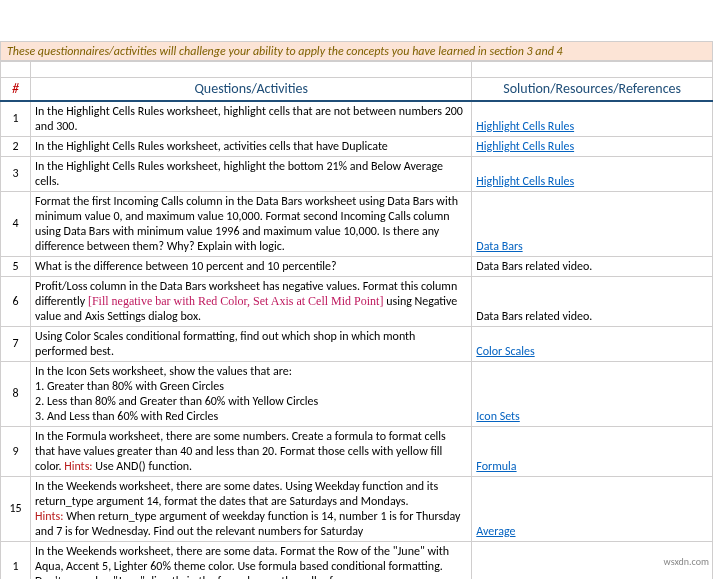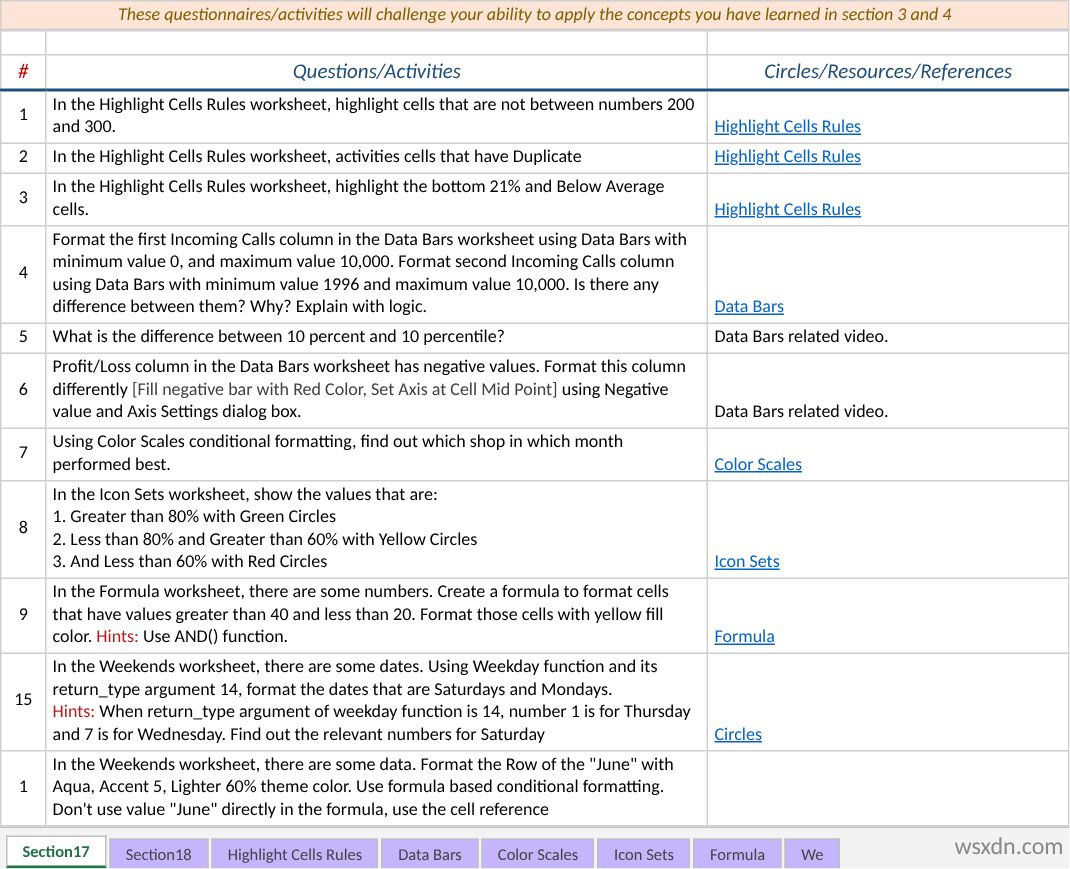--- a/index.html
+++ b/index.html
@@ -8,51 +8,50 @@
     font-family: Calibri, Arial, sans-serif;
     font-size: 12px;
     background: #fff;
     color: #000;
     width: 713px;
   }
   .banner {
     background: #fce4d6;
     border: 1px solid #d0cece;
     padding: 2px 6px;
-    text-align: center;
     font-style: italic;
     color: #7f6000;
+    margin-top: 41px;
   }
   .spacer-row td { height: 16px; border-bottom: 1px solid #d0cece; }
   table.main {
     border-collapse: collapse;
     width: 100%;
     table-layout: fixed;
   }
   table.main td, table.main th {
     border: 1px solid #d0cece;
     vertical-align: middle;
     padding: 2px 4px;
     line-height: 1.25;
   }
   th {
     font-weight: normal;
-    font-style: italic;
     color: #1f4e78;
     background: #fff;
     border-bottom: 2px solid #1f4e78 !important;
     font-size: 14px;
     padding: 4px 4px;
   }
   .col-num { width: 30px; text-align: center; }
   .col-q   { width: 440px; }
   .col-s   { width: 240px; }
   .th-num { color: #c00000; font-style: italic; }
   .link { color: #0563c1; text-decoration: underline; cursor: pointer; }
-  .green-span { color: #404040; }
+  .green-span { color: #be185d; font-family: Liberation Serif, serif; }
   .red-span { color: #b91c1c; }
 
   
   .tabbar {
     display: flex;
     align-items: flex-end;
     background: #f3f3f3;
     border-top: 1px solid #bfbfbf;
     padding: 0 4px;
     font-size: 11px;
@@ -72,40 +71,40 @@
   .tab.active {
     background: #fff;
     color: #217346;
     font-weight: bold;
     border-bottom: 2px solid #217346;
   }
   .watermark {
     position: absolute;
     right: 4px;
     top: 555px;
-    font-size: 16px;
+    font-size: 10px;
     color: #888;
   }
 </style>
 </head>
 <body>
 
 <div class="banner">These questionnaires/activities will challenge your ability to apply the concepts you have learned in section 3 and 4</div>
 
 <table class="main">
   <tbody>
       <tr class="spacer-row">
         <td class="col-num"></td>
         <td class="col-q"></td>
         <td class="col-s"></td>
       </tr>
   <tr>
     <th class="col-num th-num">#</th>
     <th class="col-q">Questions/Activities</th>
-    <th class="col-s">Circles/Resources/References</th>
+    <th class="col-s">Solution/Resources/References</th>
   </tr>
   </tbody>
     <tbody id="rows">
       <tr>
         <td class="col-num">1</td>
         <td class="col-q">In the Highlight Cells Rules worksheet, highlight cells that are not between numbers 200 and 300.</td>
         <td class="col-s" style="vertical-align: bottom;"><span class="link">Highlight Cells Rules</span></td>
       </tr>
       <tr>
         <td class="col-num">2</td>
@@ -143,21 +142,21 @@
         <td class="col-s" style="vertical-align: bottom;"><span class="link">Icon Sets</span></td>
       </tr>
       <tr>
         <td class="col-num">9</td>
         <td class="col-q">In the Formula worksheet, there are some numbers. Create a formula to format cells that have values greater than 40 and less than 20. Format those cells with yellow fill color. <span class="red-span">Hints:</span> Use AND() function.</td>
         <td class="col-s" style="vertical-align: bottom;"><span class="link">Formula</span></td>
       </tr>
       <tr>
         <td class="col-num">15</td>
         <td class="col-q">In the Weekends worksheet, there are some dates. Using Weekday function and its return_type argument 14, format the dates that are Saturdays and Mondays.<br><span class="red-span">Hints:</span> When return_type argument of weekday function is 14, number 1 is for Thursday and 7 is for Wednesday. Find out the relevant numbers for Saturday</td>
-        <td class="col-s" style="vertical-align: bottom;"><span class="link">Circles</span></td>
+        <td class="col-s" style="vertical-align: bottom;"><span class="link">Average</span></td>
       </tr>
       <tr>
         <td class="col-num">1</td>
         <td class="col-q">In the Weekends worksheet, there are some data. Format the Row of the "June" with Aqua, Accent 5, Lighter 60% theme color. Use formula based conditional formatting. Don't use value "June" directly in the formula, use the cell reference</td>
         <td class="col-s" style="vertical-align: bottom;"></td>
       </tr>
     </tbody>
 </table>
 
 <div class="tabbar" id="tabbar">

